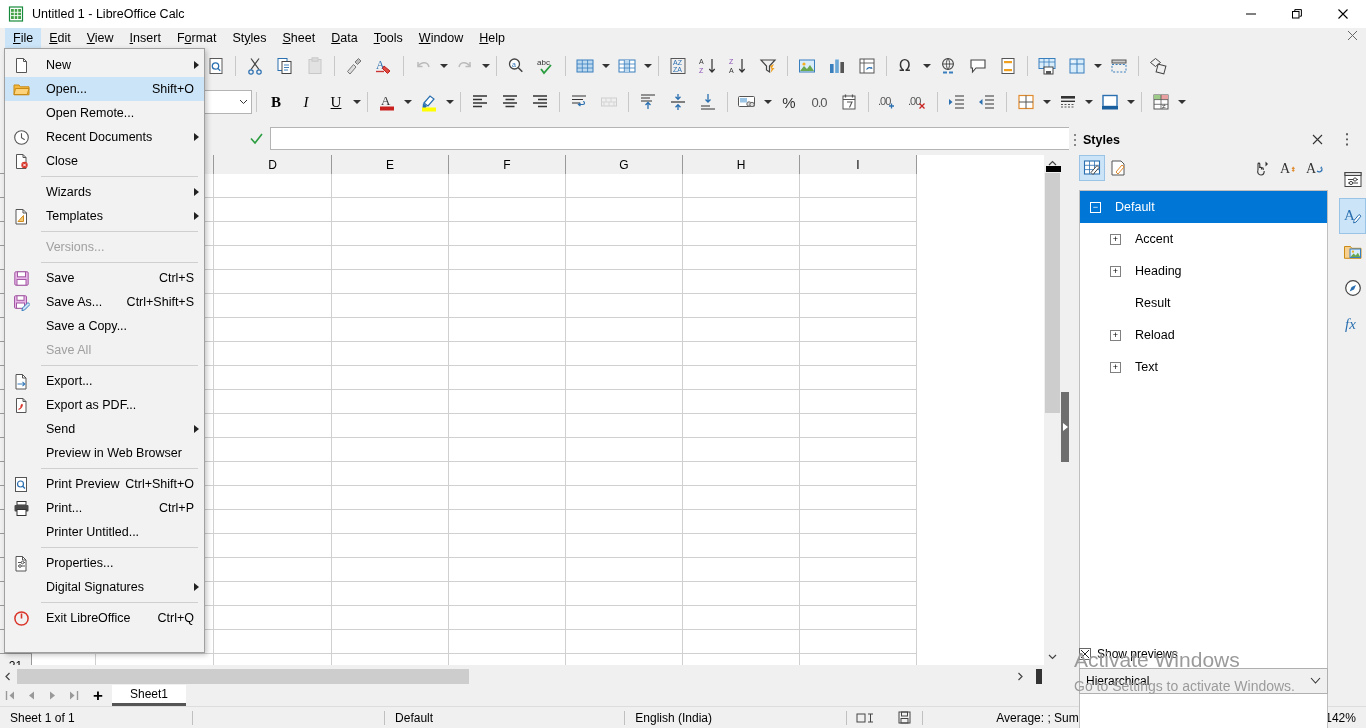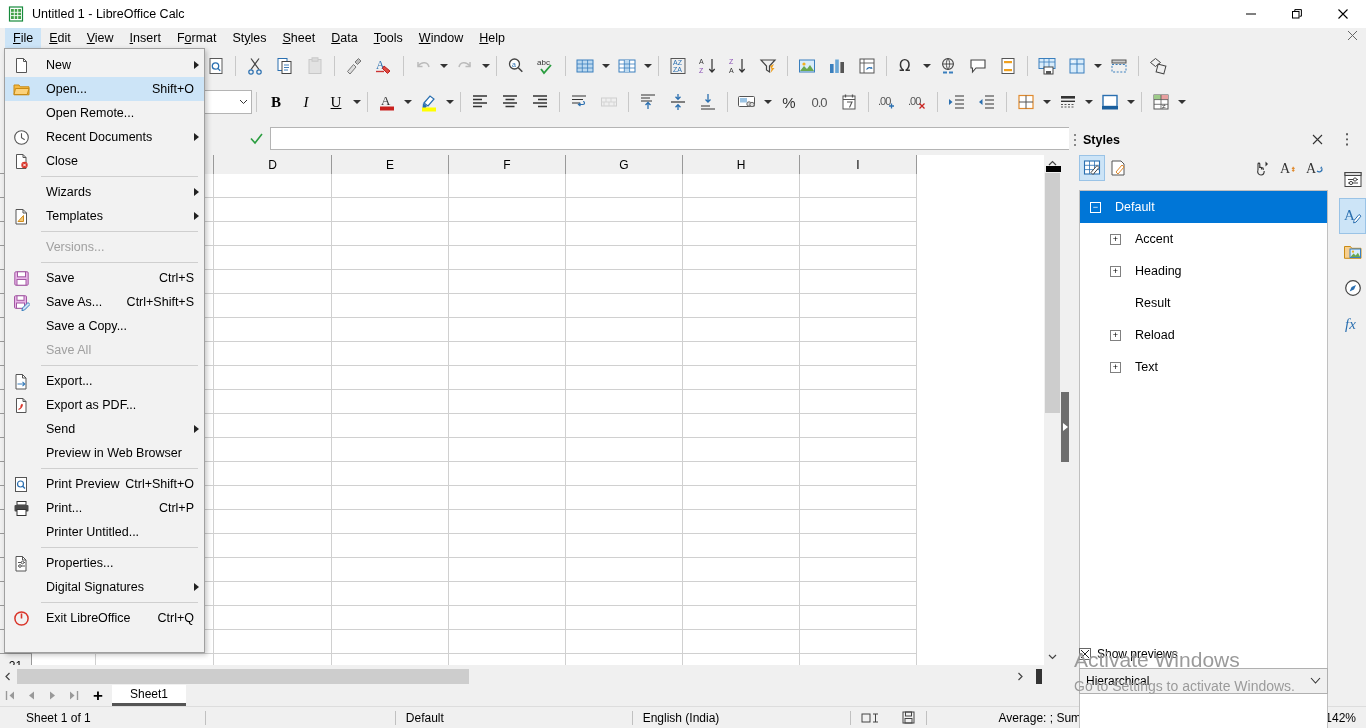--- a/index.html
+++ b/index.html
@@ -1051,21 +1051,21 @@
       <svg width="13" height="11" viewBox="0 0 13 11">
           <path d="M10.5 1v9" stroke="#999" stroke-width="1.4"></path>
           <path d="M3 1.5L7.5 5.5 3 9.5z" fill="#999"></path>
         </svg>
     </div>
     <div class="tab-add">+</div>
     <div class="sheet-tab">Sheet1</div>
   </div>
 
   <div class="statusbar">
-    <div class="sb-cell" style="width:200px;margin-left:16px;">Sheet 1 of 1</div>
+    <div class="sb-cell" style="width:200px;">Sheet 1 of 1</div>
     <div class="sb-div"></div>
     <div class="sb-cell" style="width:200px;"></div>
     <div class="sb-div"></div>
     <div class="sb-cell" style="width:250px;">Default</div>
     <div class="sb-div"></div>
     <div class="sb-cell" style="width:230px;">English (India)</div>
     <div class="sb-div"></div>
     <div class="sb-cell" style="width:40px; justify-content:center;">
       <svg width="20" height="12" viewBox="0 0 20 12">
           <rect x="1" y="2" width="8" height="8" fill="none" stroke="#444"></rect>

